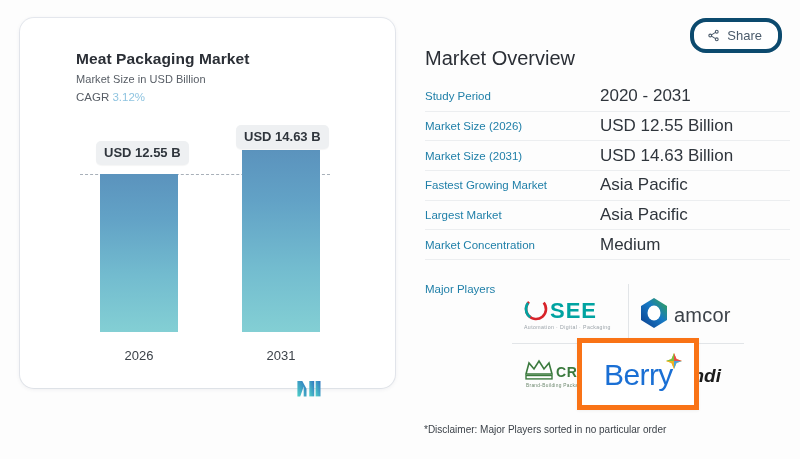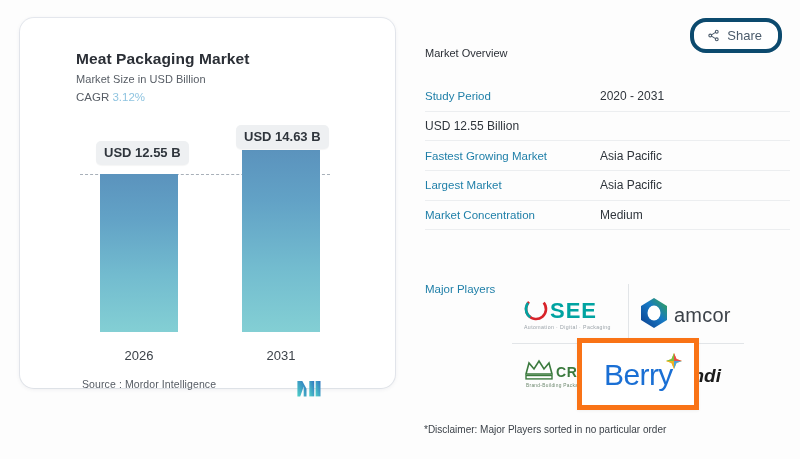--- a/index.html
+++ b/index.html
@@ -73,29 +73,29 @@
   
   .share-btn{
     position:absolute;right:18px;top:18px;
     display:flex;align-items:center;gap:7px;
     border:4px solid #0c4a6e;border-radius:16px;
     padding:6px 16px 6px 13px;background:#ffffff;
     font-size:13px;color:#4b5b6b;cursor:pointer;
   }
   .overview-title{
     position:absolute;left:425px;top:47px;
-    font-size:11px;color:#2b2f36;
+    font-size:20px;color:#2b2f36;
   }
   .table{position:absolute;left:425px;top:82px;width:365px;}
   .trow{
     display:flex;align-items:center;height:28.7px;
     border-bottom:1px solid #eceef0;
   }
   .tkey{width:175px;font-size:11.5px;color:#1f7fa8;}
-  .tval{font-size:12px;color:#2f353c;}
+  .tval{font-size:17px;color:#2f353c;}
 
   .players-label{
     position:absolute;left:425px;top:283px;
     font-size:11.5px;color:#1f7fa8;
   }
 
   .logo-grid{position:absolute;left:512px;top:282px;width:232px;height:124px;}
   .vdiv{position:absolute;left:116px;top:2px;width:1px;height:60px;background:#e2e5e8;}
   .hdiv{position:absolute;left:0;top:61px;width:232px;height:1px;background:#e2e5e8;}
   .vdiv2{position:absolute;left:116px;top:63px;width:1px;height:58px;background:#e2e5e8;}
@@ -138,21 +138,20 @@
       <div class="bar bar-2026"></div>
       <div class="bar bar-2031"></div>
 
       <div class="chip chip-2026">USD 12.55 B</div>
       <div class="chip chip-2031">USD 14.63 B</div>
 
       <div class="xlabel x-2026">2026</div>
       <div class="xlabel x-2031">2031</div>
     </div>
 
-    <div class="source">Source :  Mordor Intelligence</div>
 
     <div class="mi-logo">
       <svg viewBox="0 0 40 28" width="28" height="20">
         <defs>
           <linearGradient id="mig" x1="0" y1="1" x2="1" y2="0">
             <stop offset="0%" stop-color="#4fd0c8"></stop>
               <stop offset="100%" stop-color="#2f74c0"></stop>
           </linearGradient>
         </defs>
         <polygon points="2,26 2,4 9,4 15,15 15,26 11,26 11,12 6,26" fill="url(#mig)"></polygon>
@@ -176,21 +175,26 @@
   </div>
 
   <div class="overview-title">Market Overview</div>
 
   <div class="table">
     <div class="trow">
       <div class="tkey">Study Period</div>
       <div class="tval">2020 - 2031</div>
     </div>
     <div class="trow">
+      <div class="tkey">Market Size (2026)</div>
       <div class="tval">USD 12.55 Billion</div>
+    </div>
+    <div class="trow">
+      <div class="tkey">Market Size (2031)</div>
+      <div class="tval">USD 14.63 Billion</div>
     </div>
     <div class="trow">
       <div class="tkey">Fastest Growing Market</div>
       <div class="tval">Asia Pacific</div>
     </div>
     <div class="trow">
       <div class="tkey">Largest Market</div>
       <div class="tval">Asia Pacific</div>
     </div>
     <div class="trow">

